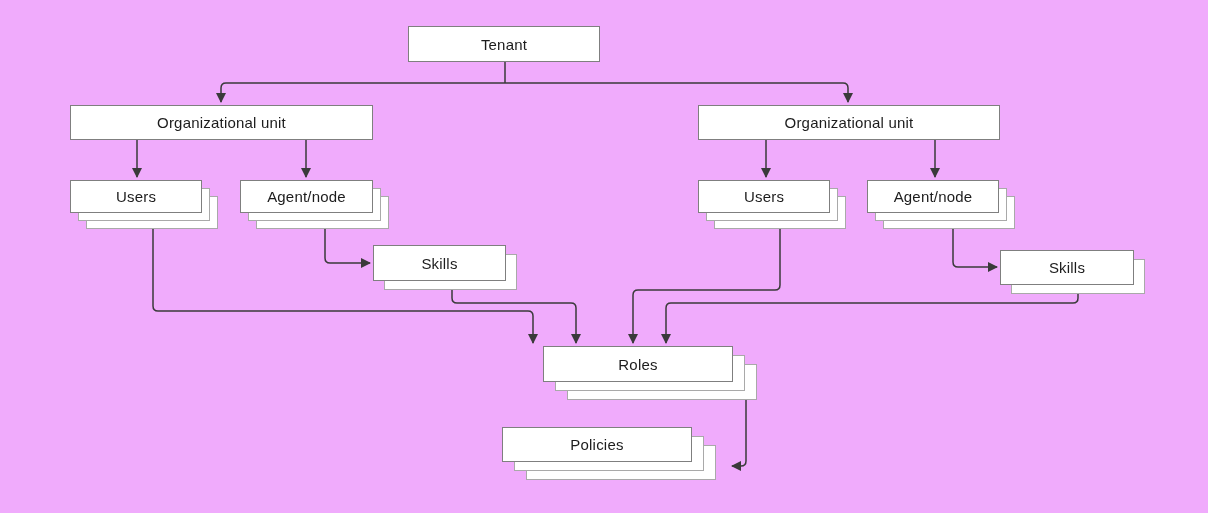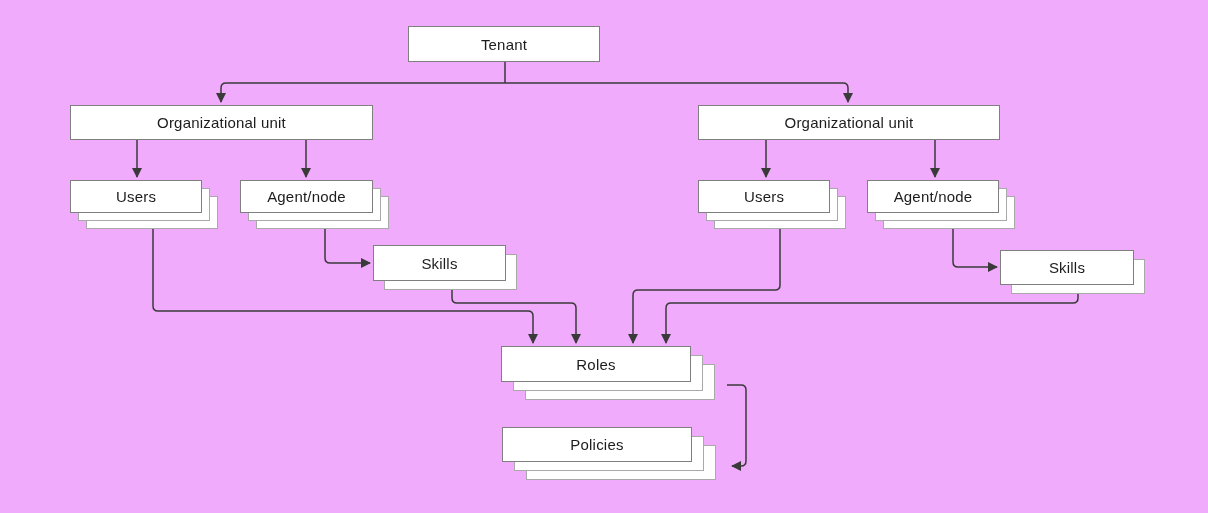--- a/index.html
+++ b/index.html
@@ -110,21 +110,21 @@
     </div>
   </div>
 
   <div class="stack" style="left:1000px;top:250px;width:134px;height:35px;">
     <div class="layer" style="left:11px;top:9px;"></div>
     <div class="front">
       <span>Skills</span>
     </div>
   </div>
 
-  <div class="stack" style="left:501px;top:346px;width:190px;height:36px;">
+  <div class="stack" style="left:543px;top:346px;width:190px;height:36px;">
     <div class="layer" style="left:24px;top:18px;"></div>
     <div class="layer" style="left:12px;top:9px;"></div>
     <div class="front">
       <span>Roles</span>
     </div>
   </div>
 
   <div class="stack" style="left:502px;top:427px;width:190px;height:35px;">
     <div class="layer" style="left:24px;top:18px;"></div>
     <div class="layer" style="left:12px;top:9px;"></div>

